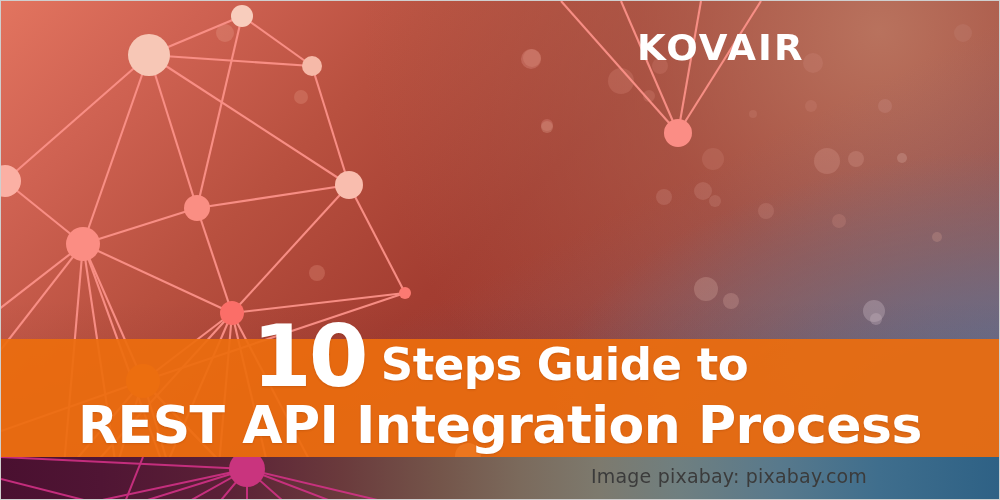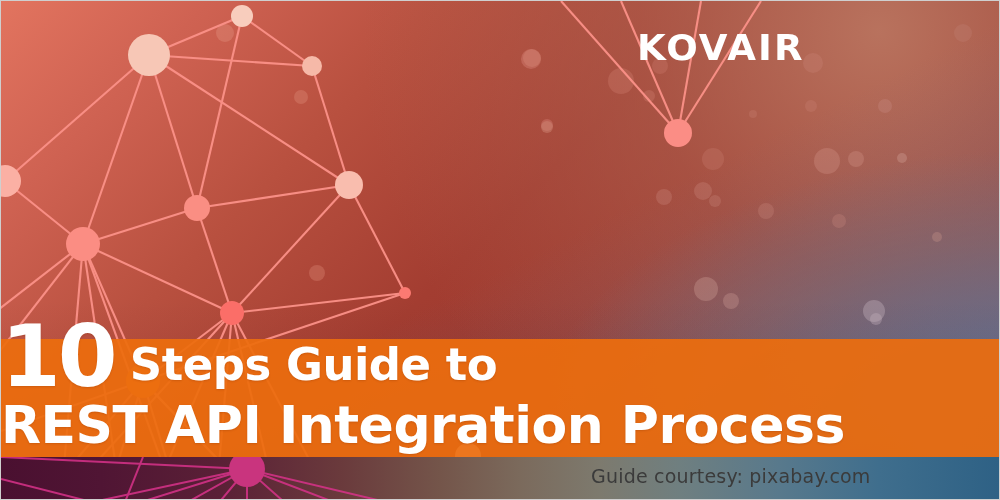--- a/index.html
+++ b/index.html
@@ -48,21 +48,21 @@
 
   
   #band{
     position:absolute;left:0;right:0;
     background:rgba(236,109,14,.93);
   }
 
   
   #headline{
     position:absolute;left:0;right:0;
-    text-align:left;
+    text-align:center;
     color:#ffffff;
     font-family:"DejaVu Sans","Liberation Sans",sans-serif;
     font-weight:bold;
     line-height:1;
     letter-spacing:-.5px;
     white-space:nowrap;
     text-shadow:0 1px 2px rgba(120,40,0,.22);
   }
   #line1{display:block;}
   #line2{display:block;}
@@ -236,16 +236,16 @@
         <line x1="246" y1="12" x2="206" y2="60"></line>
         <line x1="246" y1="12" x2="246" y2="60"></line>
         <line x1="246" y1="12" x2="300" y2="60"></line>
         <line x1="246" y1="12" x2="372" y2="60"></line>
         <line x1="246" y1="12" x2="448" y2="60"></line>
         <line x1="142" y1="0" x2="118" y2="60"></line>
         <line x1="0" y1="22" x2="150" y2="60"></line>
       </g>
       <circle cx="246" cy="12" r="18" fill="#c9347e"></circle>
     </svg>
-    <span id="credit-text" style="left: 590px; top: 8px;">Guide courtesy: pixabay.com</span>
+    <span id="credit-text" style="left: 590px; top: 8px;">Image pixabay: pixabay.com</span>
   </div>
 
 </div>
 
 </body></html>

